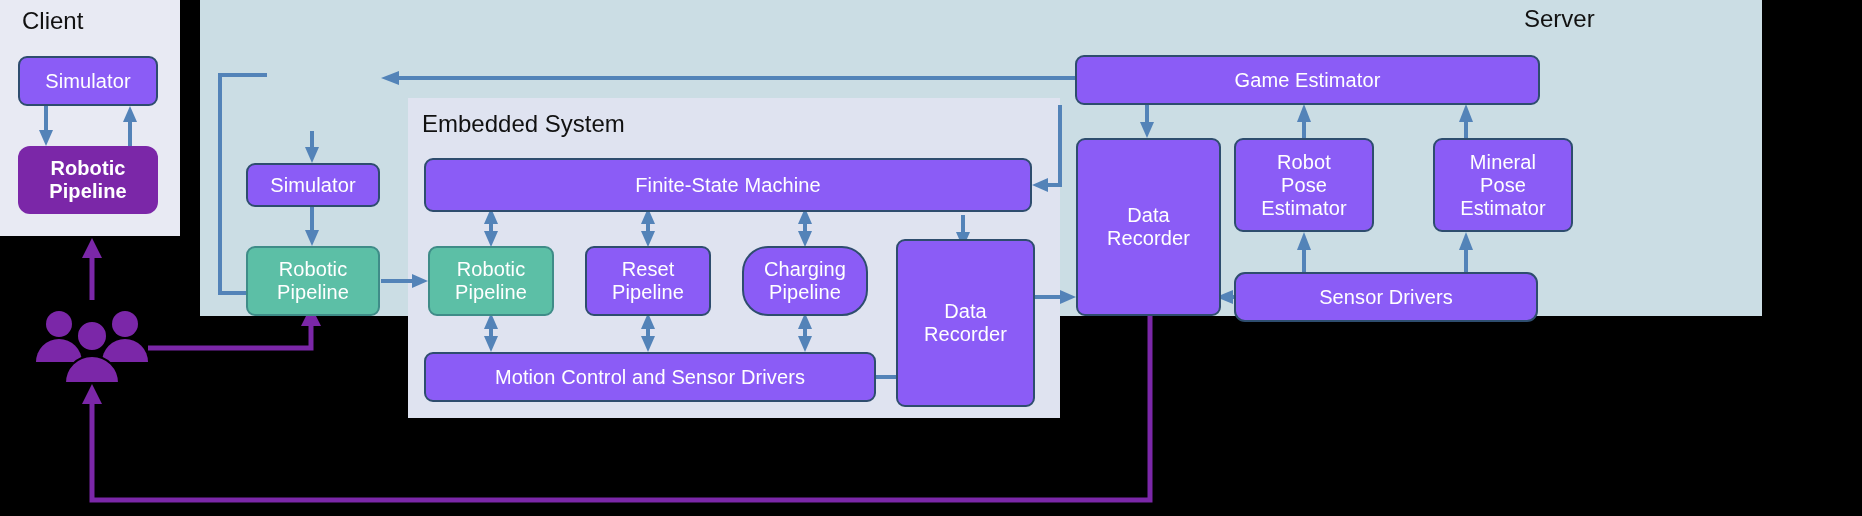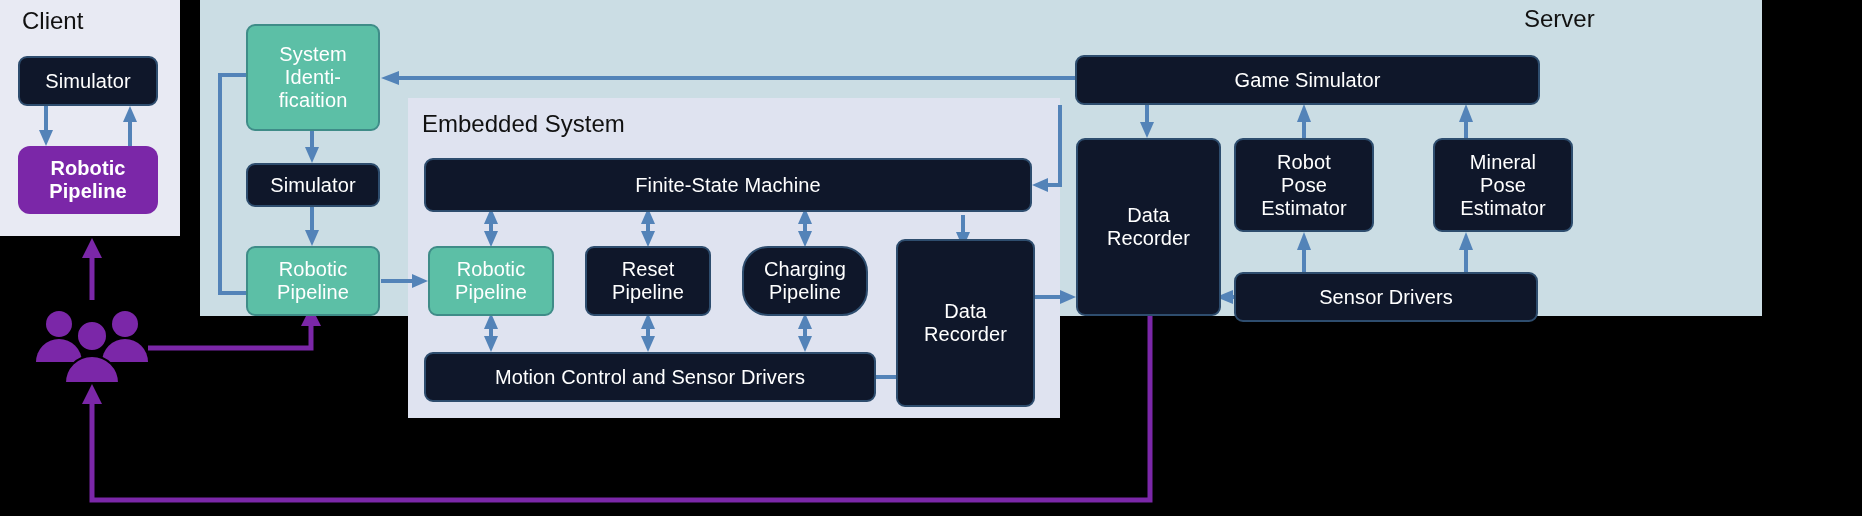--- a/index.html
+++ b/index.html
@@ -18,21 +18,21 @@
   #client-title{left:22px;top:10px;}
   #server-title{left:1524px;top:8px;}
   #embedded-title{left:422px;top:113px;}
 
   .node{
     position:absolute;box-sizing:border-box;border-radius:9px;
     display:flex;align-items:center;justify-content:center;text-align:center;
     color:#fff;font-size:20px;line-height:23px;letter-spacing:.1px;
     padding:2px 6px;white-space:pre-line;
   }
-  .blue{background:#0f172a;border:2px solid #2e4d6e;}
+  .blue{background:#8b5cf6;border:2px solid #2e4d6e;}
   .green{background:#5cbfa6;border:2px solid #3f8c88;}
   .purple{background:#7b27a8;border:none;border-radius:12px;font-weight:bold;}
 
   svg#wires{position:absolute;left:0;top:0;width:1862px;height:516px;pointer-events:none;}
   .w{fill:none;stroke:#5383b8;stroke-width:4;}
   .wp{fill:none;stroke:#7b27a8;stroke-width:5;}
   .hd{fill:#5383b8;}
   .hdp{fill:#7b27a8;}
   #people{position:absolute;left:33px;top:305px;width:118px;height:80px;}
 </style>
@@ -133,49 +133,46 @@
     <polygon class="hd" points="1304,104 1297,122 1311,122"></polygon>
 
     <path class="w" d="M1466,138 L1466,122"></path>
     <polygon class="hd" points="1466,104 1459,122 1473,122"></polygon>
   </svg>
 
   <div class="node blue" style="left:18px;top:56px;width:140px;height:50px;">Simulator</div>
   <div class="node purple" style="left:18px;top:146px;width:140px;height:68px;">Robotic
 Pipeline</div>
 
-  <div class="node green" style="left:246px;top:24px;width:134px;height:107px;">System
-Identi-
-ficaition</div>
   <div class="node blue" style="left:246px;top:163px;width:134px;height:44px;">Simulator</div>
   <div class="node green" style="left:246px;top:246px;width:134px;height:70px;">Robotic
 Pipeline</div>
 
   <div class="node blue" style="left:424px;top:158px;width:608px;height:54px;">Finite-State Machine</div>
 
   <div class="node green" style="left:428px;top:246px;width:126px;height:70px;">Robotic
 Pipeline</div>
   <div class="node blue" style="left:585px;top:246px;width:126px;height:70px;">Reset
 Pipeline</div>
   <div class="node blue" style="left:742px;top:246px;width:126px;height:70px;border-radius:26px;">Charging
 Pipeline</div>
   <div class="node blue" style="left:896px;top:239px;width:139px;height:168px;">Data
 Recorder</div>
   <div class="node blue" style="left:424px;top:352px;width:452px;height:50px;">Motion Control and Sensor Drivers</div>
 
   <div class="node blue" style="left:1076px;top:138px;width:145px;height:178px;">Data
 Recorder</div>
-  <div class="node blue" style="left:1075px;top:55px;width:465px;height:50px;">Game Simulator</div>
+  <div class="node blue" style="left:1075px;top:55px;width:465px;height:50px;">Game Estimator</div>
   <div class="node blue" style="left:1234px;top:138px;width:140px;height:94px;">Robot
 Pose
 Estimator</div>
   <div class="node blue" style="left:1398px;top:138px;width:140px;height:94px;margin-left:35px;">Mineral
 Pose
 Estimator</div>
-  <div class="node blue" style="left:1234px;top:272px;width:304px;height:50px;">Sensor Drivers</div>
+  <div class="node blue" style="left:1234px;top:272px;width:304px;height:50px;border-radius:11px;">Sensor Drivers</div>
 
   <svg id="people" viewBox="0 0 118 80">
     <circle cx="26" cy="19" r="13" fill="#7b27a8"></circle>
     <path d="M3 57 a23 23 0 0 1 46 0 z" fill="#7b27a8"></path>
     <circle cx="92" cy="19" r="13" fill="#7b27a8"></circle>
     <path d="M69 57 a23 23 0 0 1 46 0 z" fill="#7b27a8"></path>
     <circle cx="59" cy="31" r="15" fill="#7b27a8" stroke="#000" stroke-width="2"></circle>
     <path d="M32 78 a27 27 0 0 1 54 0 z" fill="#7b27a8" stroke="#000" stroke-width="2"></path>
   </svg>
 

